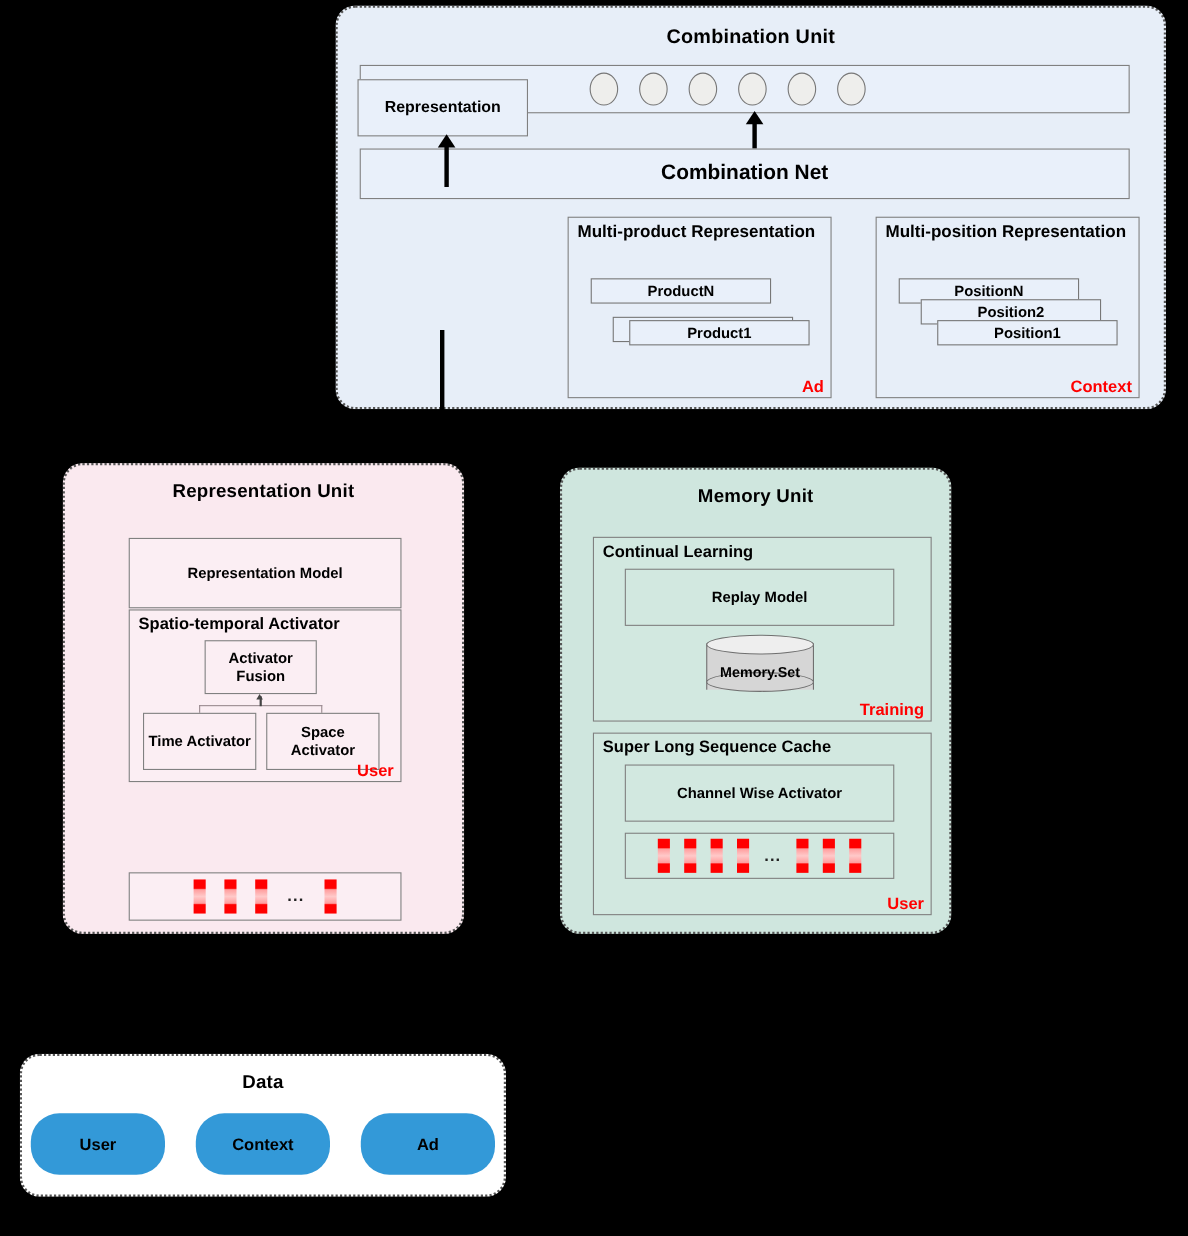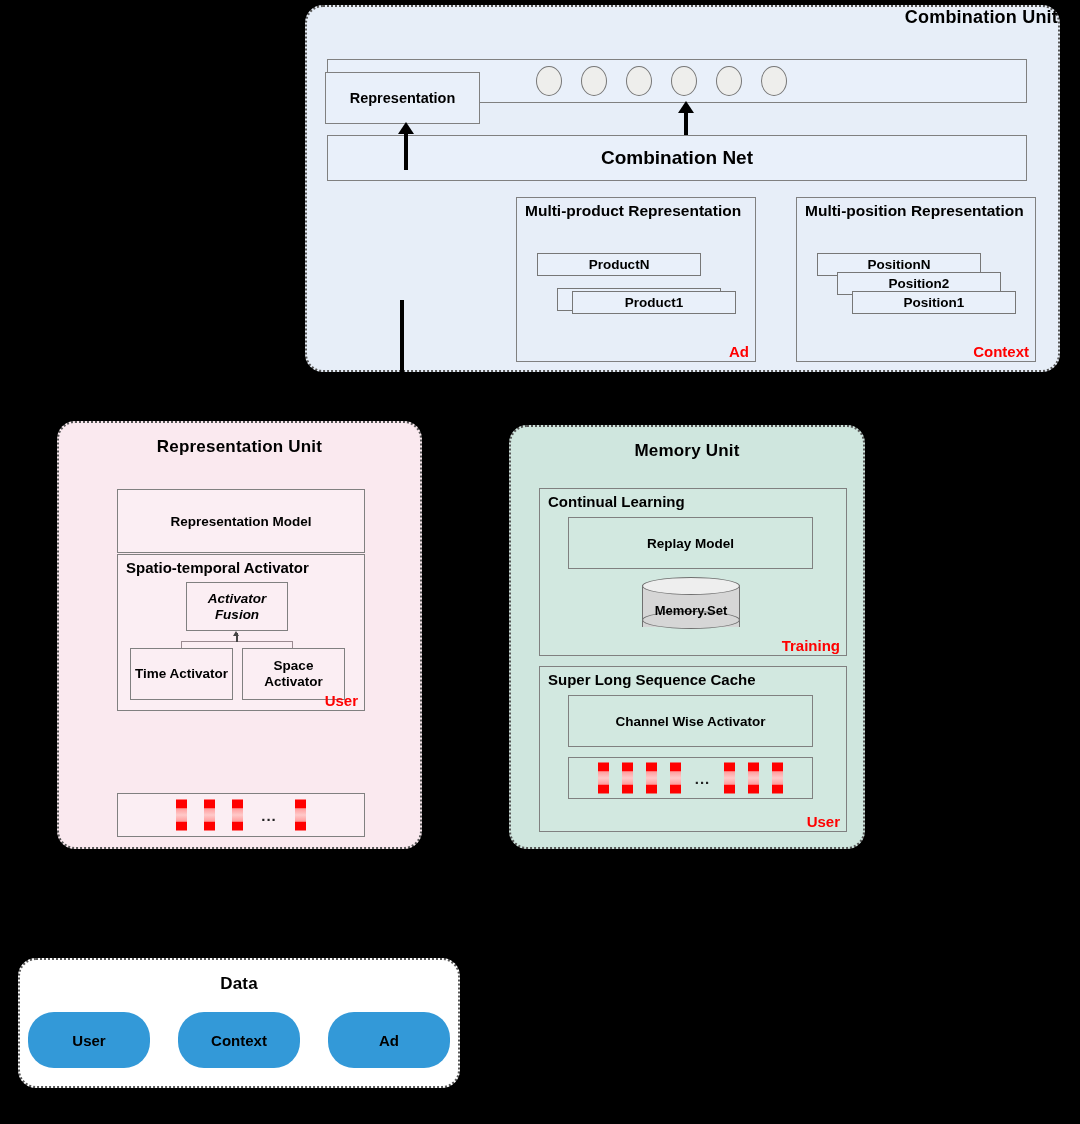--- a/index.html
+++ b/index.html
@@ -57,21 +57,21 @@
     color: #FF0000;
     font-weight: bold;
   }
 
   
   #combination-unit {
     left: 305px; top: 5px; width: 755px; height: 367px;
     background: #e7eef8;
     border: 2.5px dotted #555;
   }
-  #combination-unit .unit-title { font-size: 18px; margin-top: 0; text-align: right; }
+  #combination-unit .unit-title { font-size: 18px; margin-top: 16px; }
 
   #pctr-row {
     left: 20px; top: 52px; width: 700px; height: 44px;
     background: #e9f0fa;
   }
   #pctr-label {
     position: absolute; left: 12px; top: 50%;
     transform: translateY(-50%);
     font-weight: bold; font-size: 15px; color: #000;
   }
@@ -163,21 +163,21 @@
   #rep-model { left: 58px; top: 66px; width: 248px; height: 64px; background: #fbeef3; }
   #rep-model .panel-center { font-size: 13.5px; }
 
   #spatio { left: 58px; top: 131px; width: 248px; height: 157px; background: #fbeef3; }
   #spatio .panel-label-tl { font-size: 15px; }
 
   #activator-fusion {
     left: 68px; top: 27px; width: 102px; height: 49px;
     background: #fbeef3;
   }
-  #activator-fusion .panel-center { font-size: 13.5px; line-height: 16px; font-style: italic; }
+  #activator-fusion .panel-center { font-size: 13.5px; line-height: 16px; }
 
   #time-activator { left: 12px; top: 93px; width: 103px; height: 52px; background: #fbeef3; }
   #space-activator { left: 124px; top: 93px; width: 103px; height: 52px; background: #fbeef3; }
   #time-activator .panel-center, #space-activator .panel-center { font-size: 13.5px; line-height: 16px; }
 
   
   #tree-connector {
     position: absolute;
     left: 56px; top: 76px; width: 126px; height: 18px;
   }

